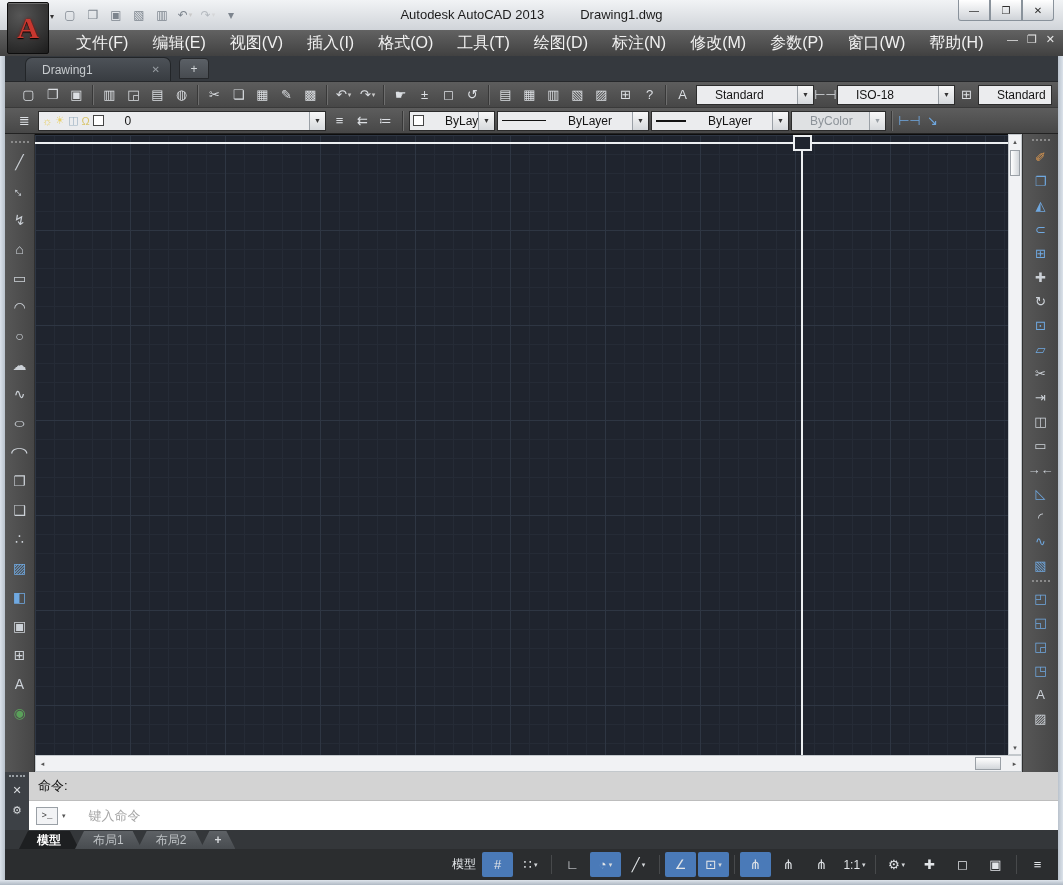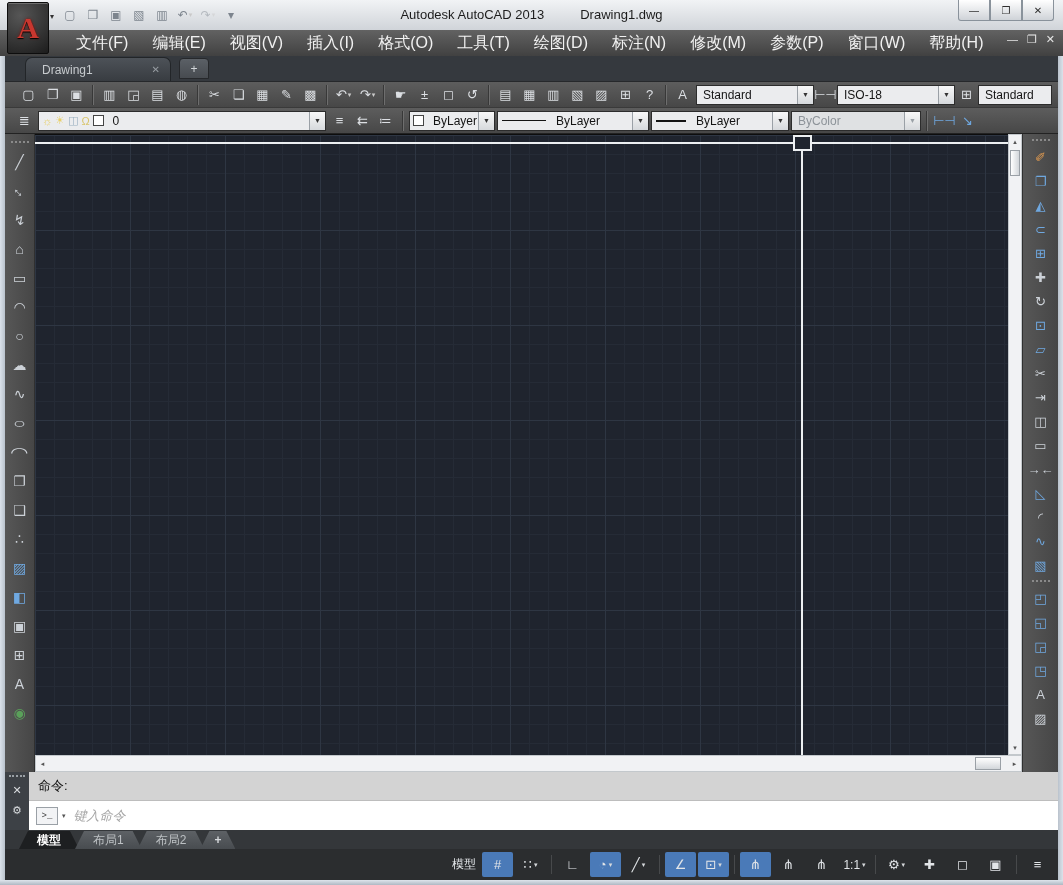--- a/index.html
+++ b/index.html
@@ -53,21 +53,21 @@
   .tbtn{width:23px;height:22px;display:flex;align-items:center;justify-content:center;
     color:#dcdfe3;font-size:13px;flex:none}
   .tbtn .g{display:inline-block;line-height:1}
   .tbtn .caret{font-size:7px;color:#c9c9c9;margin-left:1px}
   .tbtn.dim{opacity:.45}
   .sep{width:1px;height:20px;background:#383838;border-right:1px solid #6e6e6e;margin:0 3px;flex:none}
   .rot45 .g{transform:rotate(45deg)}
   .wide .g{transform:scaleX(1.5)}
   .combo{height:20px;background:#eceDef;background:#ebecee;border:1px solid #2c2c2c;display:flex;
     align-items:center;font-size:12px;color:#141414;flex:none;box-sizing:border-box}
-  .combo .lbl{flex:1;padding:0 6px;white-space:nowrap;overflow:hidden}
+  .combo .lbl{flex:1;padding:0 18px;white-space:nowrap;overflow:hidden}
   .combo .arr{width:15px;height:100%;background:linear-gradient(#f8f8f8,#d6d9dc);
     border-left:1px solid #9aa0a6;display:flex;align-items:center;justify-content:center;
     font-size:7px;color:#333;flex:none}
   .combo.grayed{background:#dfe1e3;color:#8d9399}
   .combo .mini{font-size:11px;margin-left:3px;flex:none}
   .combo .swatch{width:9px;height:9px;background:#fff;border:1px solid #444;margin:0 3px;flex:none}
   .combo .lineA{width:44px;border-top:1px solid #141414;margin:0 4px;flex:none}
   .combo .lineB{width:30px;border-top:2px solid #141414;margin:0 4px;flex:none}
   
   .rail{position:absolute;top:134px;height:638px;background:linear-gradient(90deg,#575757,#464646);
@@ -112,21 +112,21 @@
   .cmd-strip .ic{color:#d9dcdf;font-size:11px;margin-bottom:7px}
   .cmd-history{position:absolute;left:29px;top:772px;width:1029px;height:29px;background:#d3d3d3;
     border-bottom:1px solid #bdbdbd;display:flex;align-items:center;padding-left:9px;
     box-sizing:border-box;font-size:13px;color:#111}
   .cmd-input{position:absolute;left:29px;top:801px;width:1029px;height:29px;background:#ffffff;
     display:flex;align-items:center;gap:4px;padding-left:7px;box-sizing:border-box}
   .prompt-box{width:20px;height:16px;border:1px solid #9aa0a6;background:#f2f3f5;display:flex;
     align-items:center;justify-content:center;font-size:9px;color:#444;
     font-family:"Liberation Mono",monospace}
   .prompt-caret{font-size:7px;color:#555}
-  .cmd-placeholder{font-size:13px;color:#a6a6a6;font-style:italic;margin-left:4px}
+  .cmd-placeholder{font-size:13px;color:#a6a6a6;margin-left:19px}
   
   .ltabs{position:absolute;left:5px;top:830px;width:1053px;height:19px;background:#34373a;
     display:flex;align-items:flex-end;padding-left:14px;box-sizing:border-box}
   .ltab{height:18px;padding:0 18px;display:flex;align-items:center;justify-content:center;
     font-size:12px;color:#bcc0c3;background:linear-gradient(#5d6165,#484c50);
     clip-path:polygon(9px 0,calc(100% - 9px) 0,100% 100%,0 100%);margin-right:-4px}
   .ltab.on{background:#1d1f21;color:#ffffff;font-weight:bold}
   .ltab.plus{padding:0 14px;font-weight:bold;color:#d6d9dc}
   .statusbar{position:absolute;left:5px;top:849px;width:1053px;height:31px;background:#2b2d2f;
     display:flex;align-items:center;justify-content:flex-end;padding-right:5px;gap:2px;
@@ -366,21 +366,21 @@
   <div class="combo" style="width:152px">
     <span class="lineA"></span>
     <span class="lbl">ByLayer</span>
     <span class="arr">▼</span>
   </div>
   <div class="combo" style="width:138px">
     <span class="lineB"></span>
     <span class="lbl">ByLayer</span>
     <span class="arr">▼</span>
   </div>
-  <div class="combo grayed" style="width:130px">
+  <div class="combo grayed" style="width:95px">
     <span class="lbl">ByColor</span>
     <span class="arr" style="color:#9aa0a6">▼</span>
   </div>
   <span class="sep"></span>
   <span style="display:flex;align-items:center;overflow:hidden">
       <span class="tbtn">
         <span class="g" style="color: rgb(111, 168, 224);">⊢⊣</span>
       </span>
       <span class="tbtn">
         <span class="g" style="color: rgb(111, 168, 224);">↘</span>

